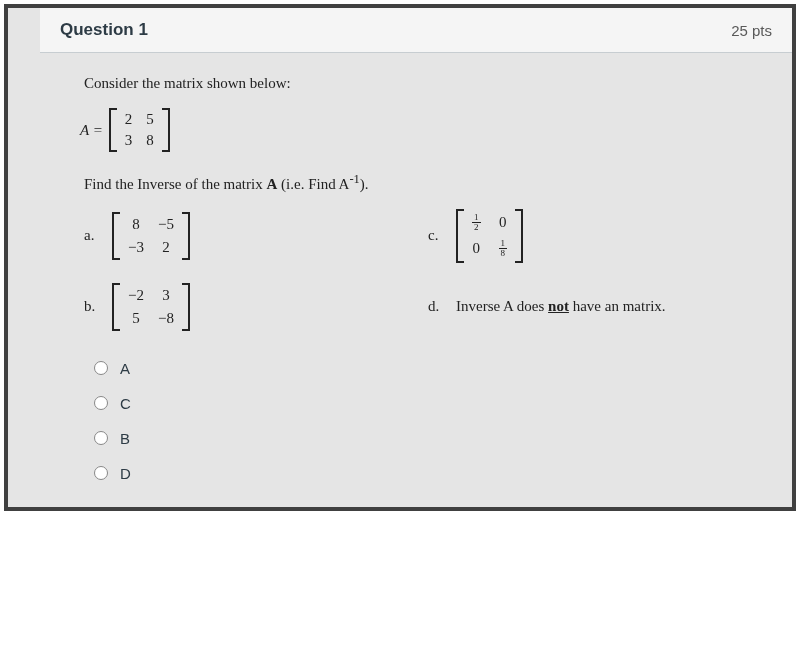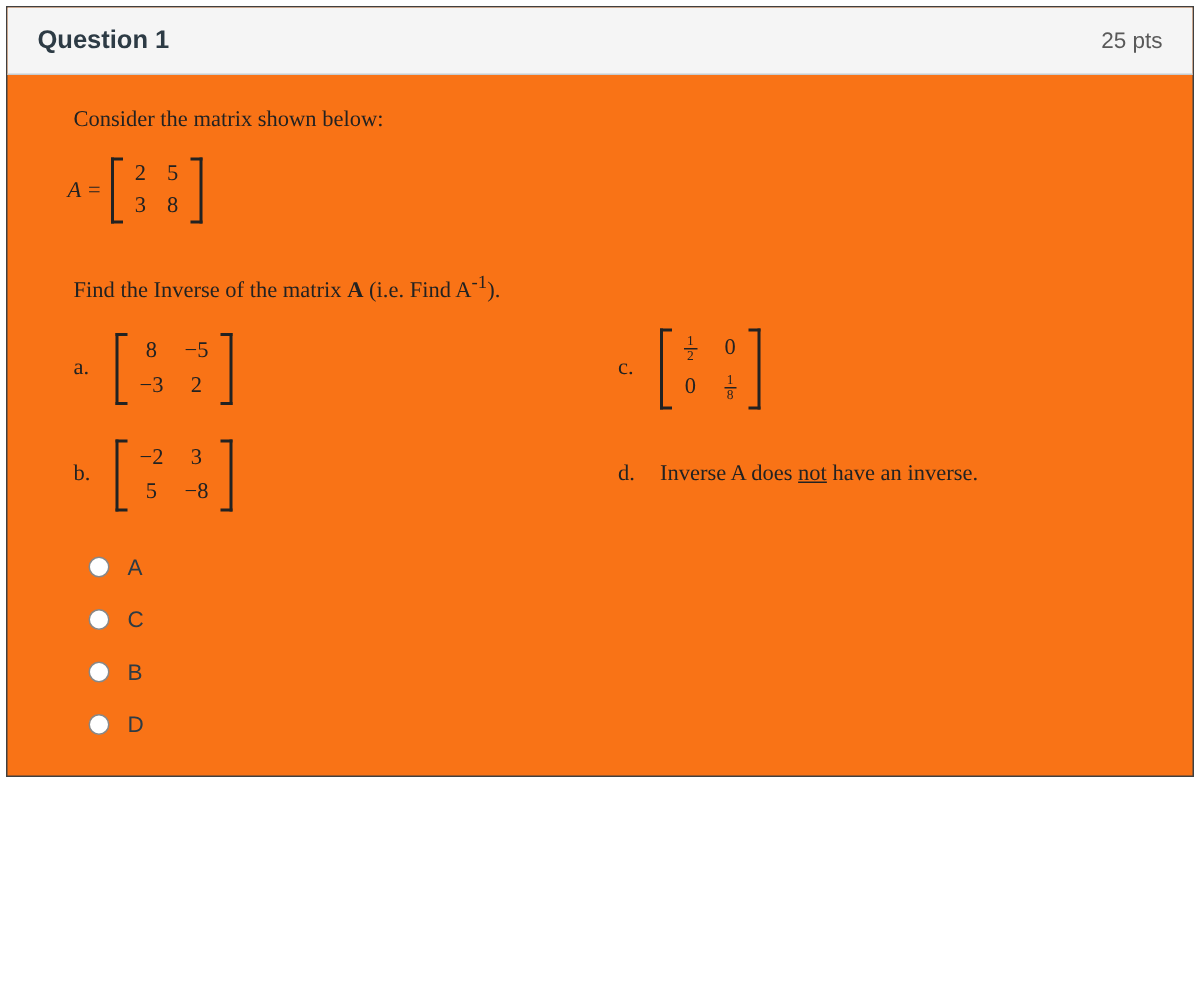--- a/index.html
+++ b/index.html
@@ -5,23 +5,24 @@
   * { box-sizing: border-box; }
   body {
     margin: 0;
     font-family: "Helvetica Neue", Helvetica, Arial, sans-serif;
     background: #fff;
     color: #2d3b45;
     font-size: 15px;
     width: 800px;
   }
   .question-card {
-    border: 1px solid #404040;
+    border: 4px solid #404040;
     margin: 4px 4px 0 4px;
-    background: #f97316;
+    background: #e5e5e5;
+    padding-left: 32px;
   }
   .question-header {
     display: flex;
     justify-content: space-between;
     align-items: center;
     background: #f5f5f5;
     border-bottom: 1px solid #c7cdd1;
     padding: 12px 20px;
   }
   .question-title {
@@ -96,21 +97,21 @@
     align-items: center;
     font-size: 9px;
     line-height: 1.05;
     vertical-align: middle;
   }
   .frac .num { border-bottom: 1px solid #222; padding: 0 2px; }
   .frac .den { padding: 0 2px; }
   .instr {
     font-family: Georgia, "Times New Roman", serif;
     font-size: 15px;
-    margin: 32px 0 16px 0;
+    margin: 20px 0 16px 0;
   }
   .instr b { font-weight: 700; font-style: normal; }
   .options-grid {
     display: grid;
     grid-template-columns: 1fr 1fr;
     column-gap: 20px;
     row-gap: 20px;
     margin-top: 10px;
   }
   .opt-row {
@@ -119,21 +120,21 @@
     gap: 12px;
     font-family: Georgia, "Times New Roman", serif;
   }
   .opt-letter {
     min-width: 16px;
     font-size: 15px;
   }
   .opt-text {
     font-size: 15px;
   }
-  .opt-text u { text-decoration: underline; font-weight: 400; }
+  .opt-text u { text-decoration: underline; font-weight: 700; }
   .answers {
     padding: 10px 40px 16px 54px;
     font-family: "Helvetica Neue", Helvetica, Arial, sans-serif;
   }
   .answer-row {
     display: flex;
     align-items: center;
     gap: 12px;
     padding: 9px 0;
     cursor: pointer;
@@ -245,21 +246,21 @@
           </span>
           <span class="bracket right">
               <span class="stem"></span>
             </span>
         </span>
       </div>
 
       <div class="opt-row">
         <span class="opt-letter">d.</span>
         <span class="opt-text">
-          <span>Inverse A does </span><u>not</u><span> have an inverse.</span>
+          <span>Inverse A does </span><u>not</u><span> have an matrix.</span>
         </span>
       </div>
 
     </div>
   </div>
 
   <div class="answers">
     <div class="answer-row">
       <span class="radio"></span>
       <span class="answer-label">A</span>

